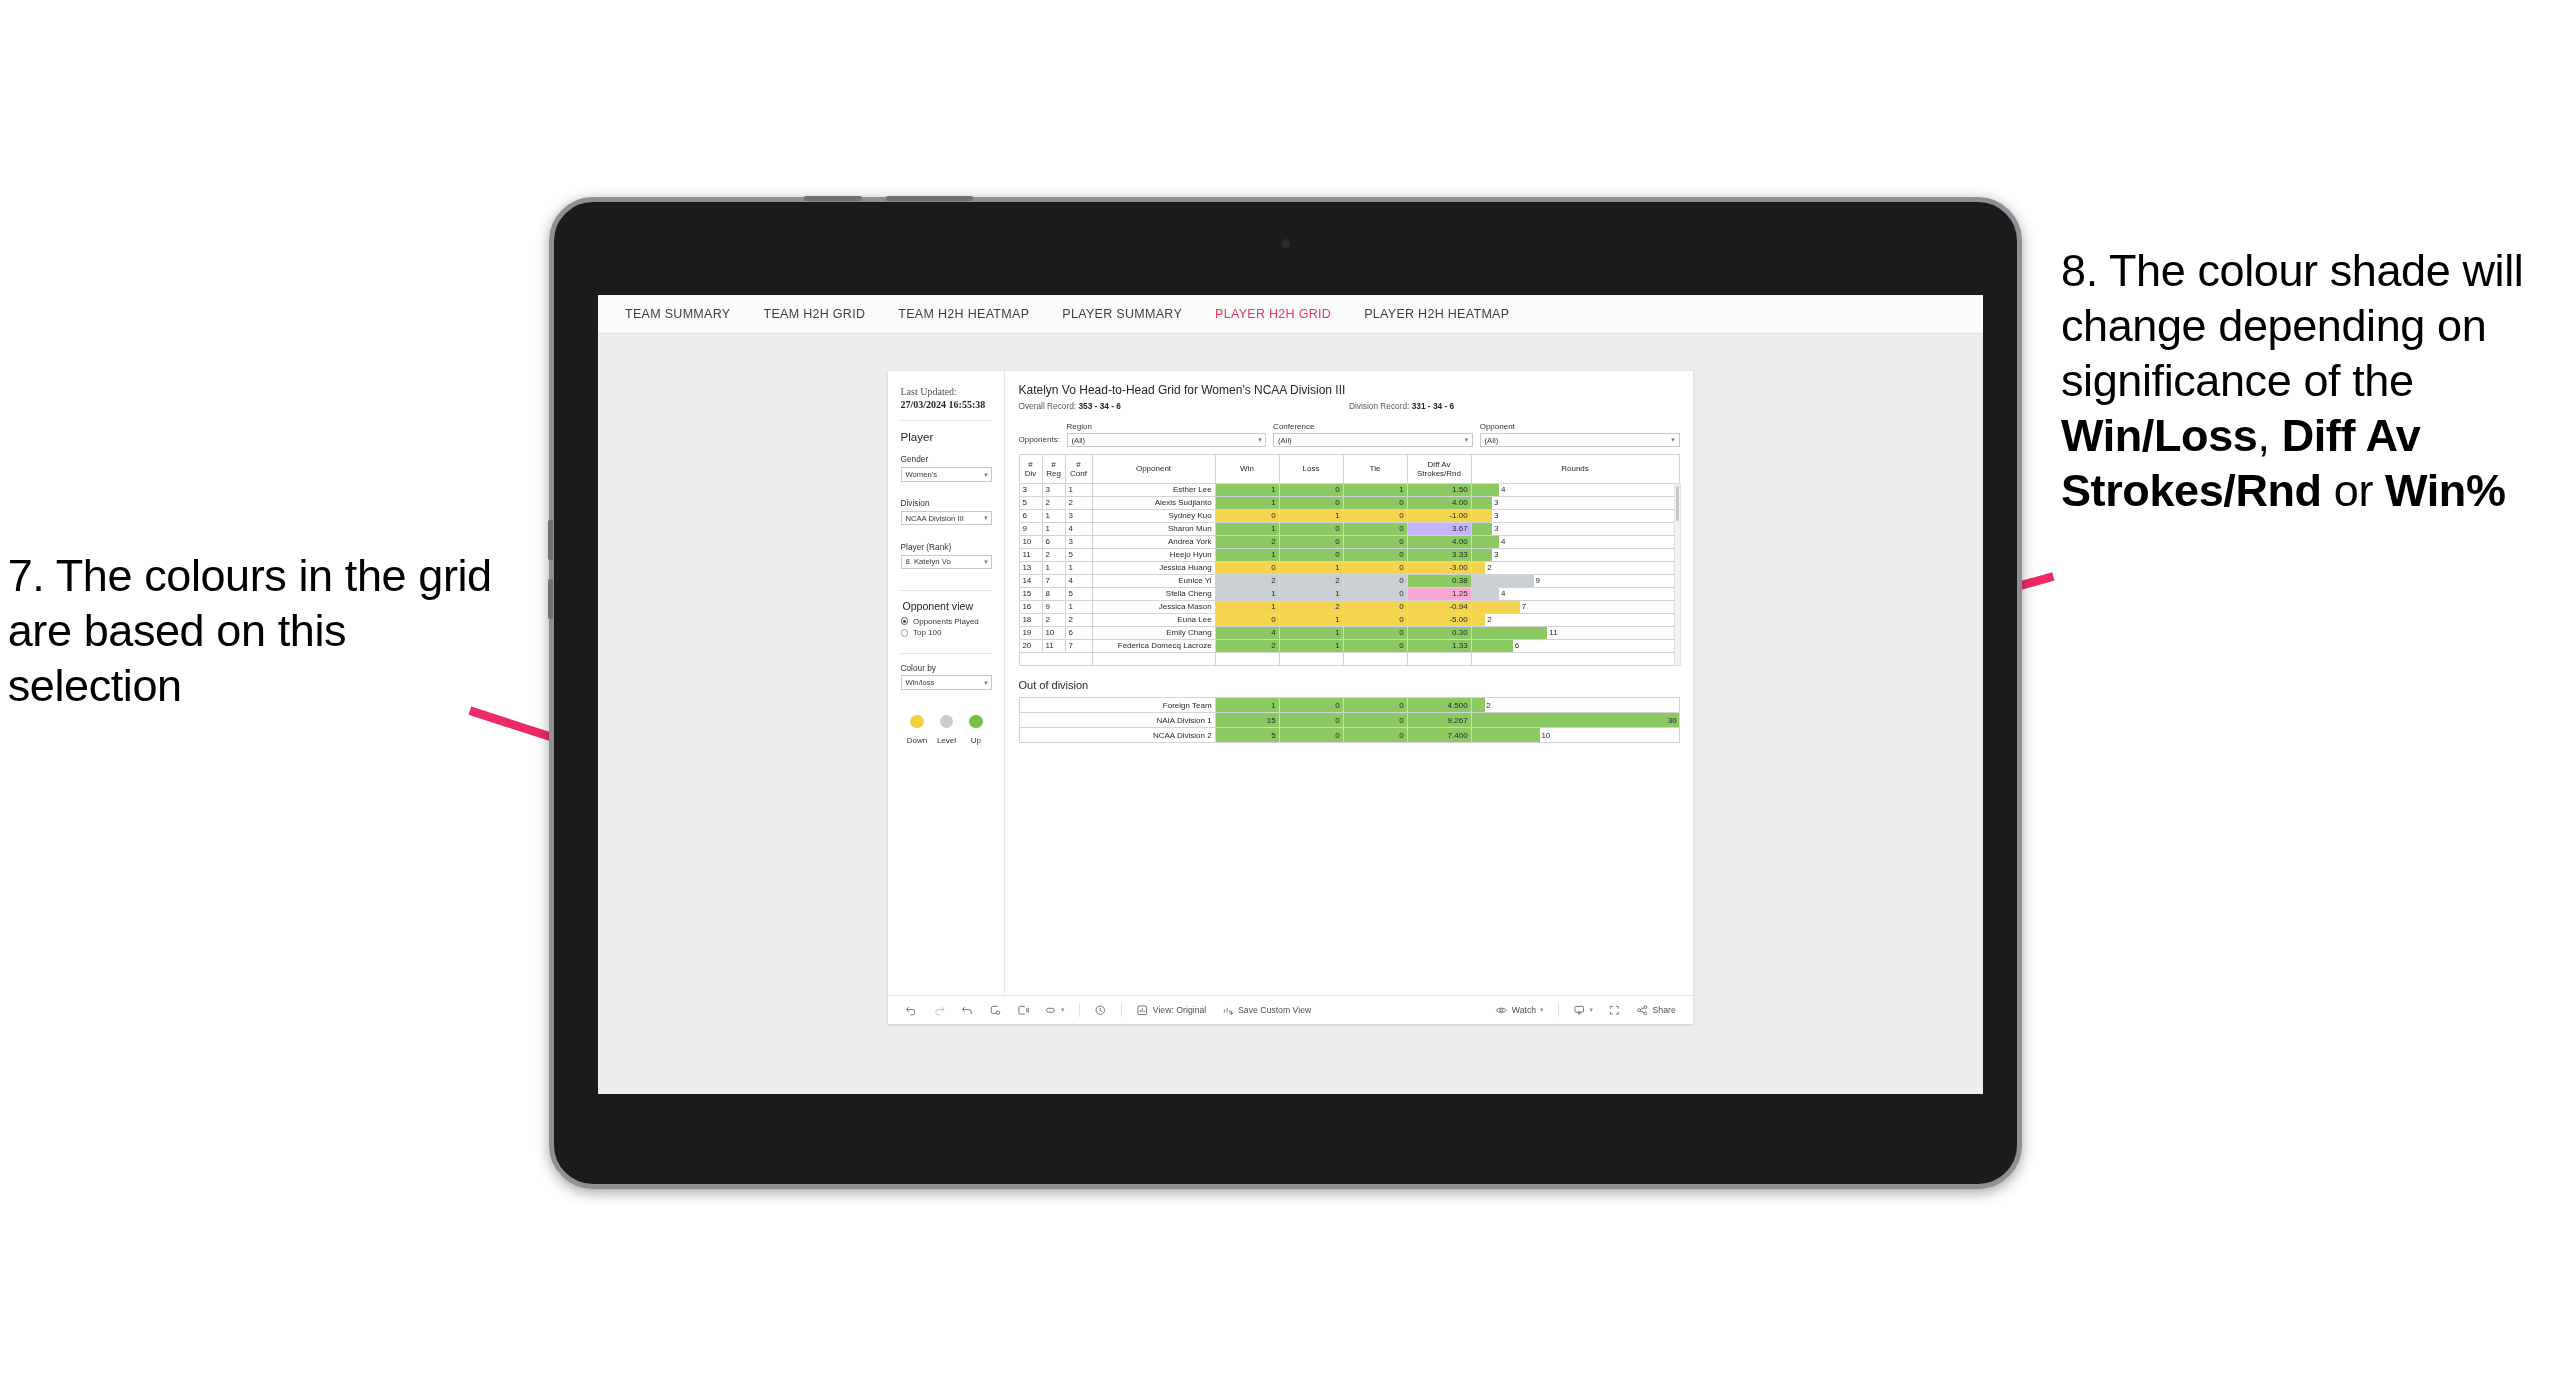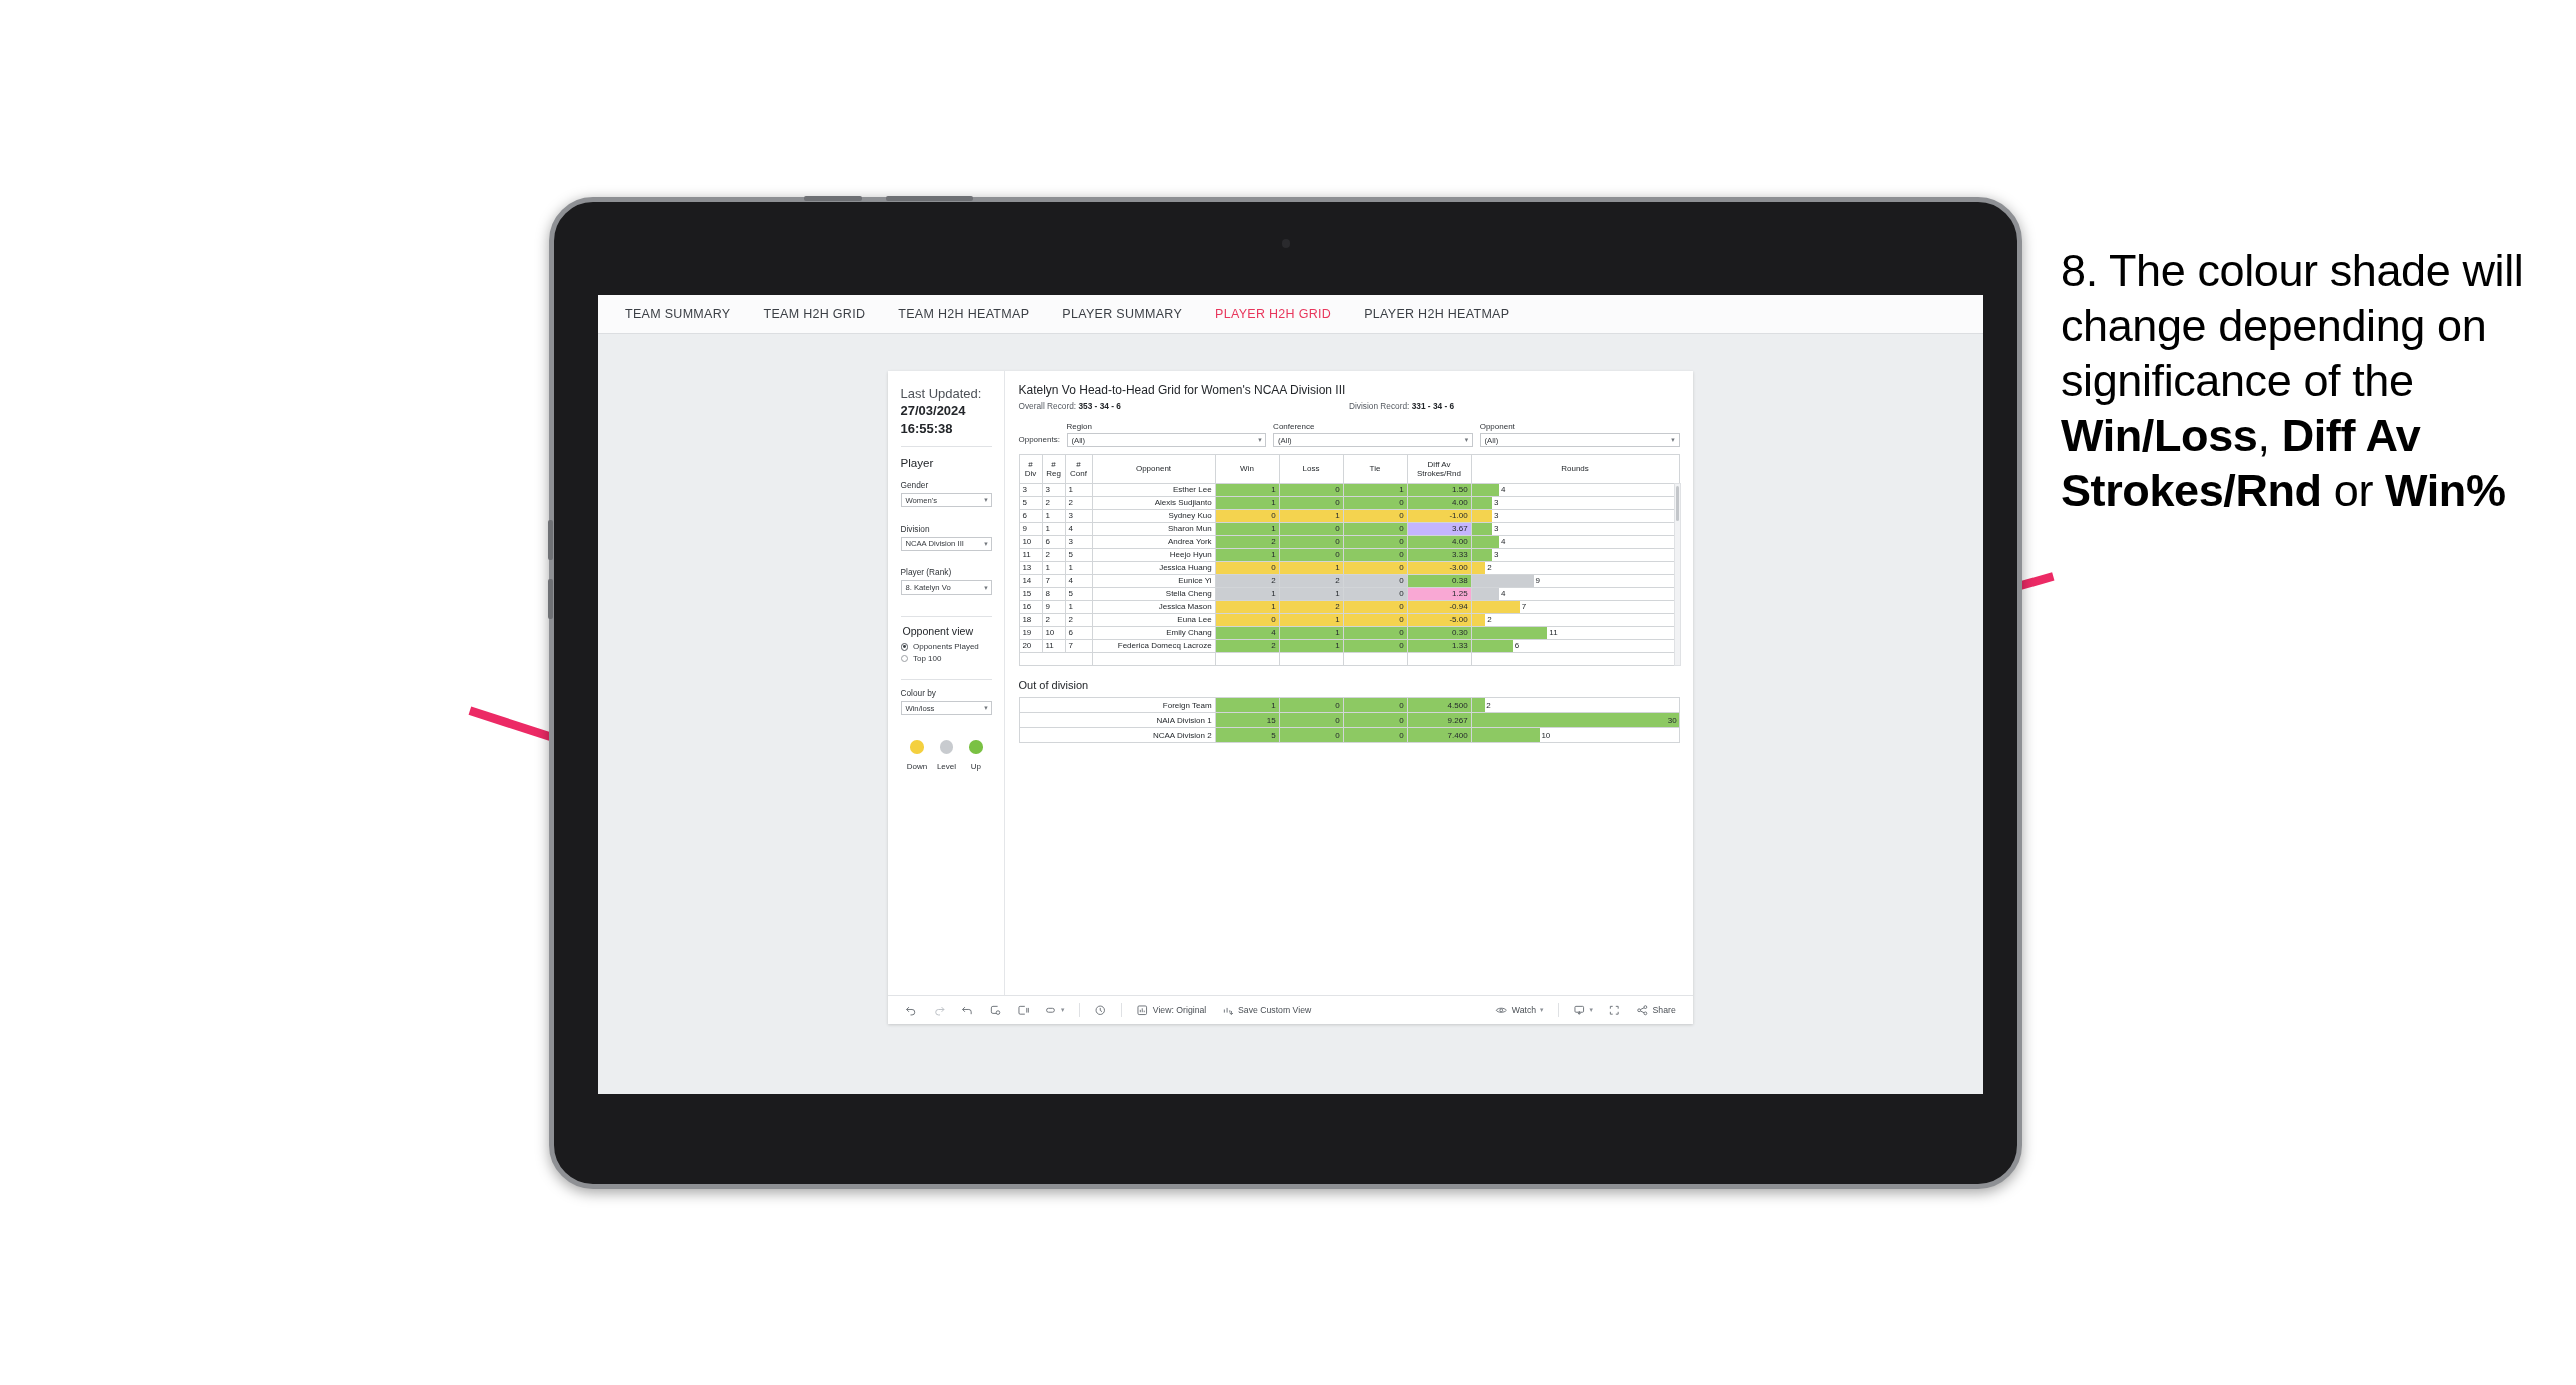--- a/index.html
+++ b/index.html
@@ -95,21 +95,21 @@
     position: absolute; left: 290px; top: 37px;
     width: 805px; height: 653px;
     background: #ffffff;
     box-shadow: 0 1px 2.9px rgba(0,0,0,0.16);
     display: flex; flex-direction: column;
   }
   .viz-body { display: flex; flex: 1; min-height: 0; }
 
   
   .panel { width: 116px; padding: 13.5px 11.6px 0 12.5px; }
-  .panel .lastupd { font-size: 13px; color:#4e5258; line-height: 1.35; }
+  .panel .lastupd { font-size: 10px; color:#4e5258; line-height: 1.35; font-family: Liberation Serif, serif; }
   .panel .lastupd b { color:#23262a; }
   .hr { height:1px; background:#e0e2e5; margin: 8.7px 0 8.7px 0; }
   .panel h3 { font-size: 11.6px; font-weight: normal; color:#23262a; margin-bottom: 11.6px; }
   .fld-label { font-size: 8.3px; color:#2e3237; margin-bottom: 2.9px; }
   .select {
     height: 14.4px; border: 1px solid #c6c9cd; background:#fff;
     display:flex; align-items:center; padding: 0 3.9px;
     font-size: 7.7px; color:#34383d; position: relative;
   }
   .select .caret { margin-left:auto; font-size: 6.7px; color:#71767c; }
@@ -176,20 +176,21 @@
   .tdiv { width:1px; height: 13.5px; background:#dfe1e4; margin: 0 6.7px; }
   .ico { display:inline-block; width: 12.5px; height: 12.5px; }
   .ico svg { display:block; }
   .tspace { flex: 1; }
 </style>
 </head>
 <body>
 
 <div class="stage">
 
+  <div class="annot annot-left">7. The colours in the grid are based on this selection</div>
 
   <svg class="arrow" style="left:462px; top:703px;" width="385" height="125" viewBox="0 0 400 130">
     <path d="M8 8 L330 112" stroke="#ec2a65" stroke-width="9" fill="none"></path>
     <path d="M348 122 L300 78 L306 120 Z" fill="#ec2a65"></path>
   </svg>
 
   <div class="annot annot-right">
     <span>8. The colour shade will change depending on significance of the </span><b>Win/Loss</b><span>, </span><b>Diff Av Strokes/Rnd</b><span> or </span><b>Win%</b>
   </div>
 

